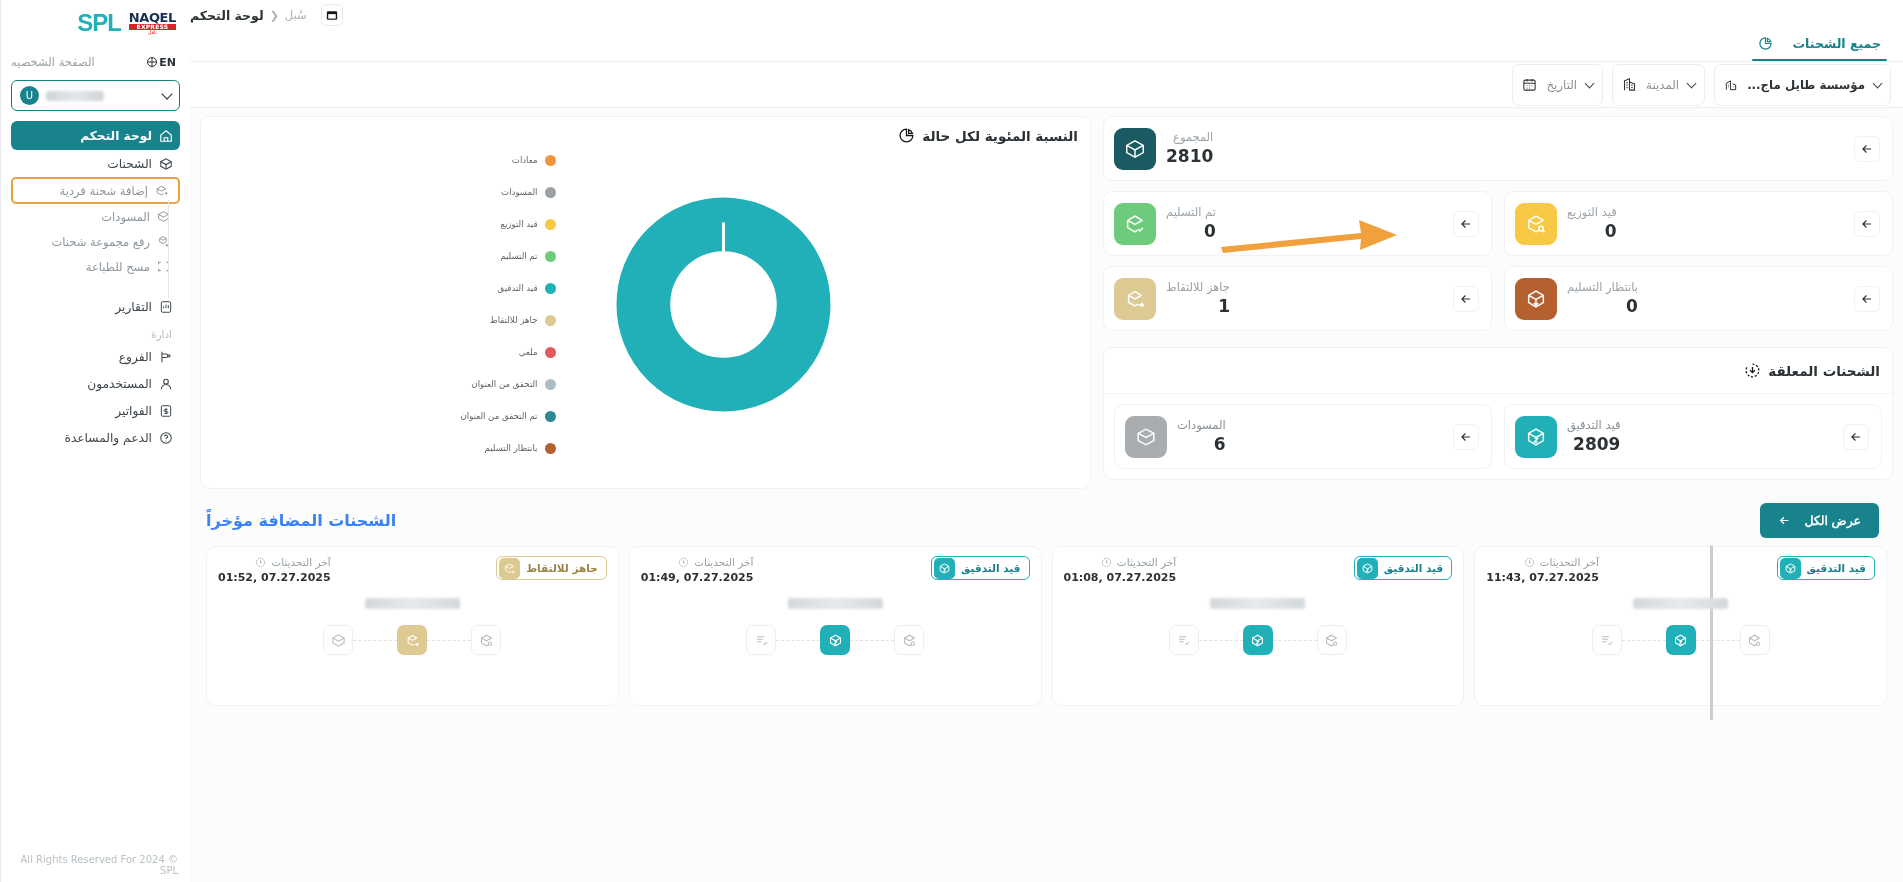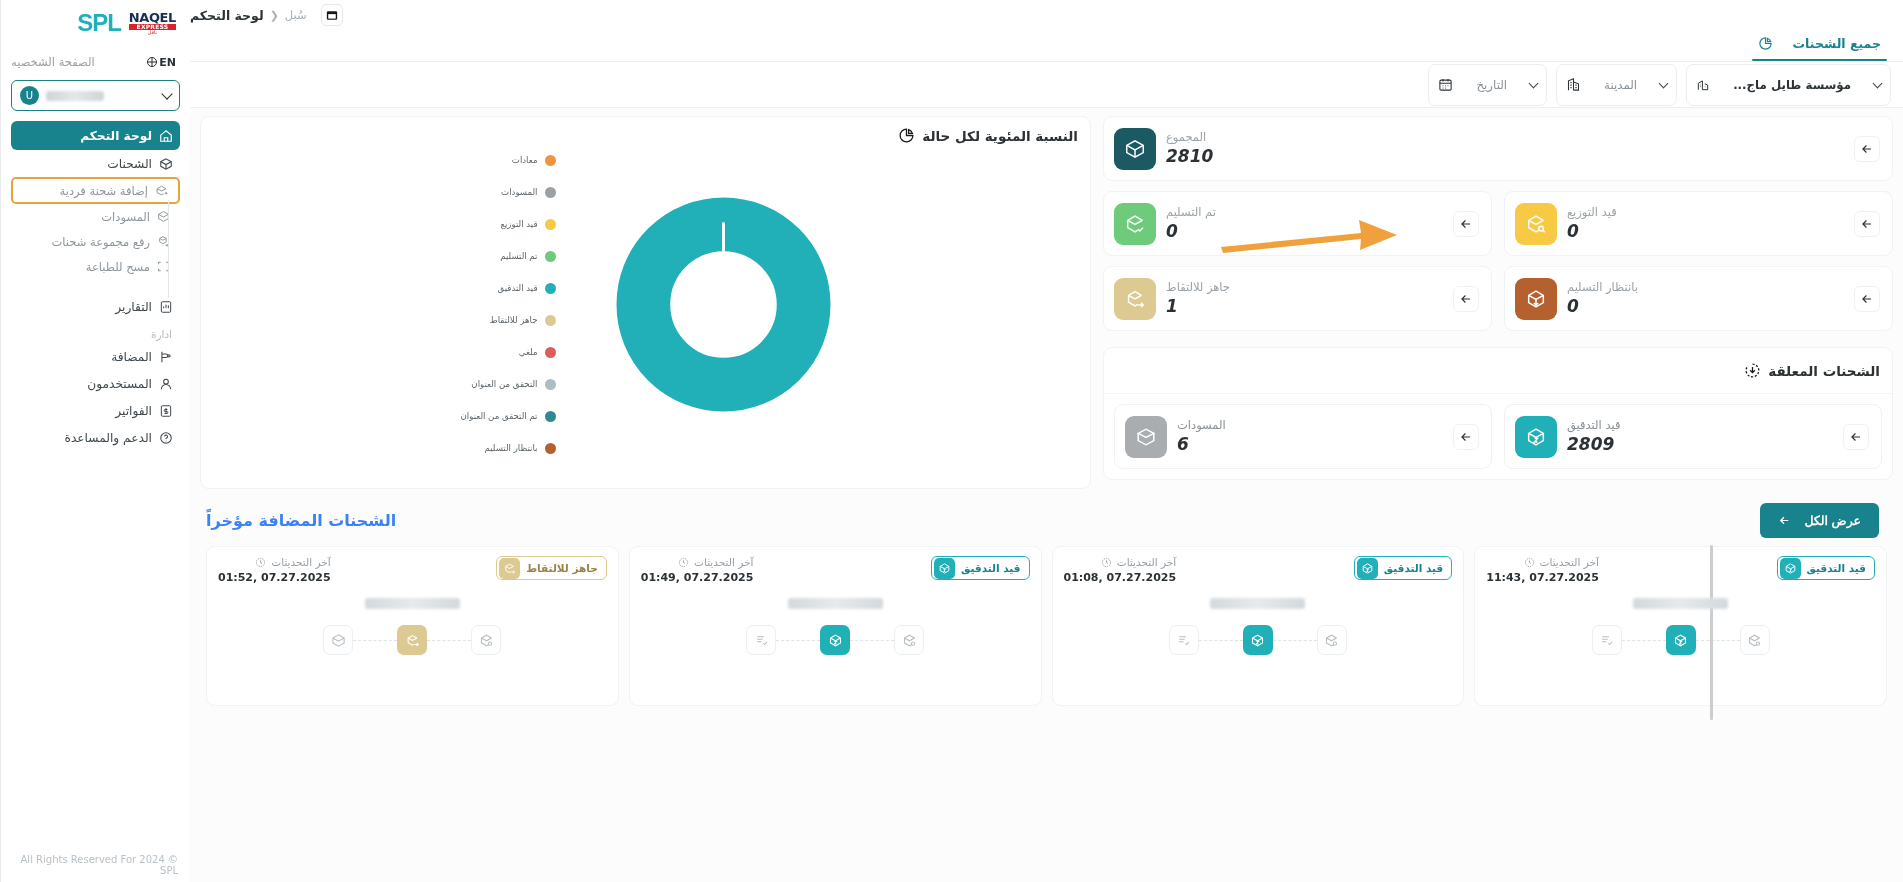--- a/index.html
+++ b/index.html
@@ -103,41 +103,41 @@
   }
   .tab:after{content:"";position:absolute;left:6px;right:6px;bottom:0;height:2.5px;background:#18838c;border-radius:2px;}
 
   .filterbar {
     height: 46px; background:#fff; border-bottom:1px solid #eceff1;
     display:flex; align-items:center; gap:9px; padding: 0 12px;
     flex-direction: row;
   }
   .filter {
     height: 42px; border:1px solid #ebeef0; border-radius:7px; background:#fff;
-    display:flex; align-items:center; gap:23px; padding: 0 9px; font-size:11.8px; color:#8a9197;
+    display:flex; align-items:center; gap:9px; padding: 0 9px; font-size:11.8px; color:#8a9197;
   }
   .filter .fchev{width:7px;height:7px;border-right:1.7px solid #3d474d;border-bottom:1.7px solid #3d474d;transform:rotate(45deg);margin-bottom:3px;}
   .filter.strong { color:#2b3134; font-weight:700; }
 
   .content { flex:1 1 auto; overflow:hidden; padding: 8px 10px 0 10px; }
 
   .row-top { display:flex; flex-direction:row; gap:12px; align-items:flex-start; }
 
   
   .stats { width: 790px; flex:0 0 790px; display:flex; flex-direction:column; gap:10px; }
   .card { background:#fff; border:1px solid #f0f2f3; border-radius:9px; }
   .stat {
     height:63px; display:flex; align-items:center; justify-content:space-between;
     padding: 0 12px 0 10px;
   }
   .stat-right { display:flex; align-items:center; gap:10px; flex-direction:row; }
   .stat-ico { width:42px;height:42px;border-radius:9px;display:flex;align-items:center;justify-content:center; }
-  .stat-txt { text-align:left; }
+  .stat-txt { text-align:right; }
   .stat-label { font-size:11.5px; color:#9aa2a8; line-height:1.35; }
-  .stat-val { font-size:17px; font-weight:700; color:#2b3134; line-height:1.25;font-style:italic; }
+  .stat-val { font-size:17px; font-weight:700; color:#2b3134; line-height:1.25; }
   .goback {
     width:26px;height:26px;border:1px solid #eff1f2;border-radius:6px;background:#fff;
     display:flex;align-items:center;justify-content:center;
   }
   .stat-grid2 { display:flex; gap:12px; }
   .stat-grid2 > .card { flex:1 1 0; }
 
   .pending-head {
     height:46px; display:flex;align-items:center;justify-content:flex-start;gap:7px;
     padding:0 12px; border-bottom:1px solid #f2f4f5;
@@ -293,21 +293,21 @@
       </div>
 
       <div class="nav-group-label">ادارة</div>
 
       <div class="nav-item">
         <svg class="ic" width="14" height="14" viewBox="0 0 24 24" fill="none" stroke="#3d474d" stroke-width="1.8">
             <path d="M5 3v18"></path>
             <path d="M5 7h7a3 3 0 0 1 0 6H5"></path>
             <circle cx="17" cy="10" r="2"></circle>
           </svg>
-        <span>المضافة</span>
+        <span>الفروع</span>
       </div>
 
       <div class="nav-item">
         <svg class="ic" width="14" height="14" viewBox="0 0 24 24" fill="none" stroke="#3d474d" stroke-width="1.8">
             <circle cx="12" cy="8" r="4"></circle>
             <path d="M4 21c0-4.4 3.6-8 8-8s8 3.6 8 8"></path>
           </svg>
         <span>المستخدمون</span>
       </div>
 

